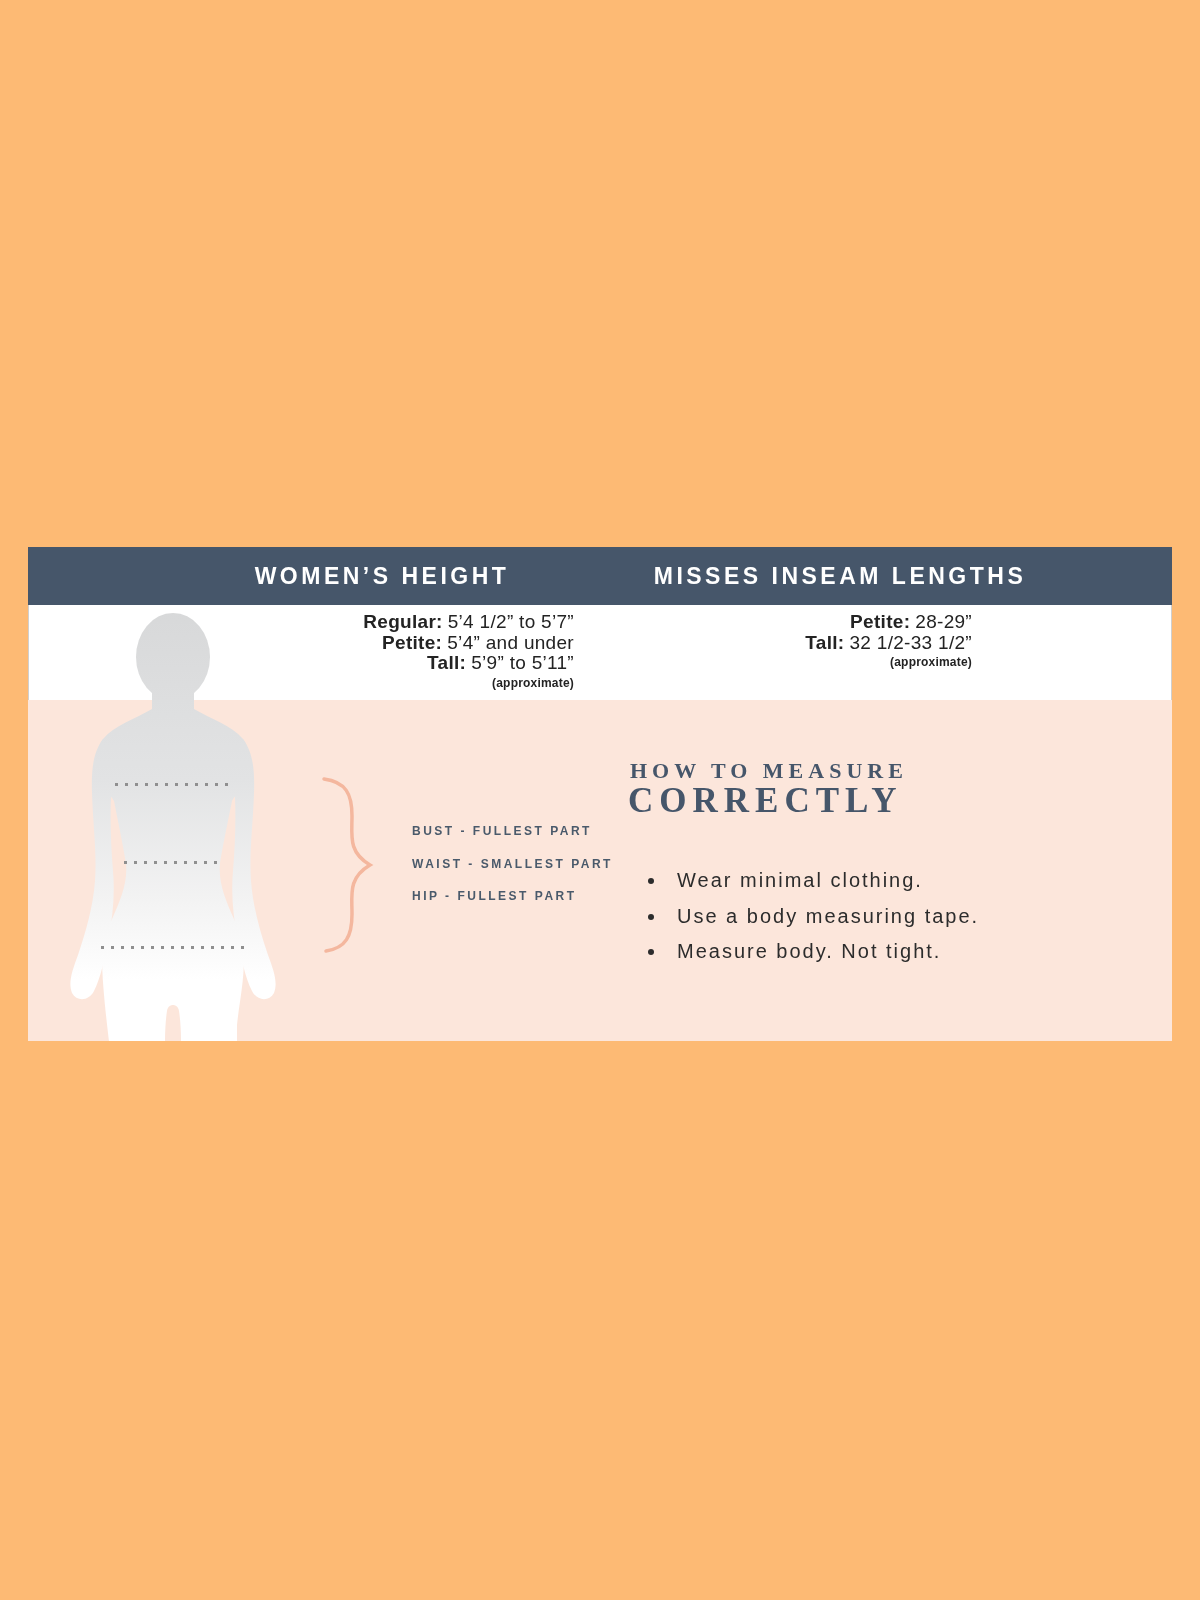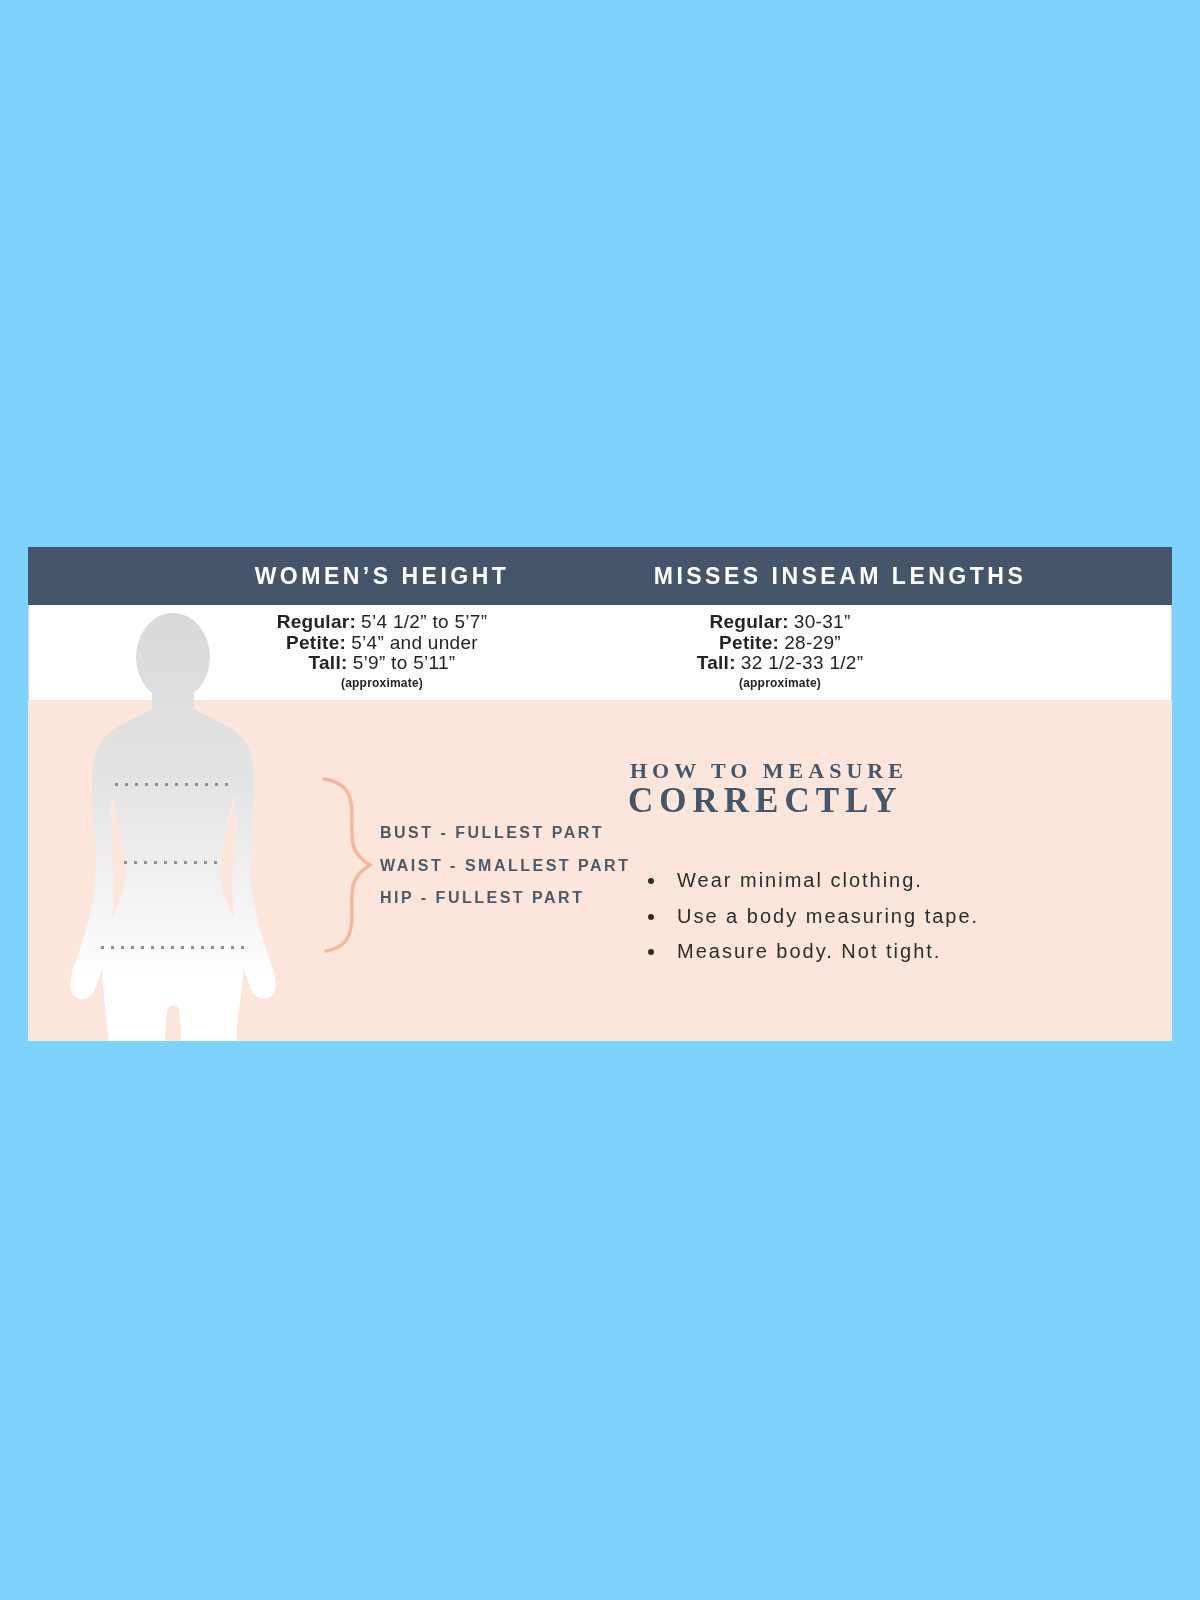--- a/index.html
+++ b/index.html
@@ -1,37 +1,37 @@
 <!DOCTYPE html>
 <html><head>
 <meta charset="utf-8">
 <style>
   html,body{margin:0;padding:0;background:#ffffff;}
   .canvas{
-    position:relative;width:1200px;height:1600px;background:#7dd3fc;overflow:hidden;
+    position:relative;width:1200px;height:1600px;background:#fdba74;overflow:hidden;
     font-family:"Liberation Sans",sans-serif;
   }
   
   .header-bar{
     position:absolute;left:28px;top:547px;width:1144px;height:58px;
     background:#46566a;
   }
   .header-col{
     position:absolute;top:0;height:58px;line-height:58px;text-align:center;
     color:#ffffff;font-size:23px;font-weight:bold;letter-spacing:3.5px;
   }
   .header-col.left{left:154px;width:400px;}
   .header-col.right{left:592px;width:440px;}
   
   .white-band{
     position:absolute;left:28px;top:605px;width:1144px;height:95px;background:#ffffff;
     border-left:1px solid #cfcfcf;border-right:1px solid #cfcfcf;box-sizing:border-box;
   }
   .info-block{
-    position:absolute;top:612px;width:384px;text-align:center;color:#232323;
+    position:absolute;top:612px;width:384px;text-align:right;color:#232323;
   }
   .info-block.left{left:190px;}
   .info-block.right{left:588px;}
   .info-row{font-size:19px;line-height:20.5px;letter-spacing:0.3px;}
   .info-row .lbl{font-weight:bold;margin-right:5px;}
   .info-note{font-size:12px;font-weight:bold;margin-top:2px;letter-spacing:0.2px;}
   
   .pink-panel{
     position:absolute;left:28px;top:700px;width:1144px;height:341px;background:#fce6db;
   }
@@ -42,21 +42,21 @@
     position:absolute;height:3px;
     background-image:repeating-linear-gradient(90deg,#8f8f8f 0,#8f8f8f 3px,transparent 3px,transparent 10px);
   }
   .dots.bust{left:115px;top:783px;width:117px;}
   .dots.waist{left:124px;top:861px;width:100px;}
   .dots.hip{left:101px;top:946px;width:143px;}
   
   .brace-svg{position:absolute;left:316px;top:772px;width:62px;height:186px;}
   
   .fig-label{
-    position:absolute;left:380px;color:#4a5a6b;font-size:16px;font-weight:600;
+    position:absolute;left:412px;color:#4a5a6b;font-size:12px;font-weight:600;
     letter-spacing:2.5px;white-space:nowrap;
   }
   .fig-label.bust{top:824px;}
   .fig-label.waist{top:857px;}
   .fig-label.hip{top:889px;}
   
   .howto-eyebrow{
     position:absolute;left:630px;top:758px;
     font-family:"Liberation Serif",serif;font-weight:bold;font-size:22px;
     letter-spacing:5px;color:#46566a;white-space:nowrap;
@@ -97,23 +97,20 @@
     <div class="info-row">
       <span class="lbl">Petite:</span><span>5’4” and under</span>
     </div>
     <div class="info-row">
       <span class="lbl">Tall:</span><span>5’9” to 5’11”</span>
     </div>
     <div class="info-note">(approximate)</div>
   </div>
 
   <div class="info-block right">
-    <div class="info-row">
-      <span class="lbl">Regular:</span><span>30-31”</span>
-    </div>
     <div class="info-row">
       <span class="lbl">Petite:</span><span>28-29”</span>
     </div>
     <div class="info-row">
       <span class="lbl">Tall:</span><span>32 1/2-33 1/2”</span>
     </div>
     <div class="info-note">(approximate)</div>
   </div>
 
   <div class="pink-panel"></div>

